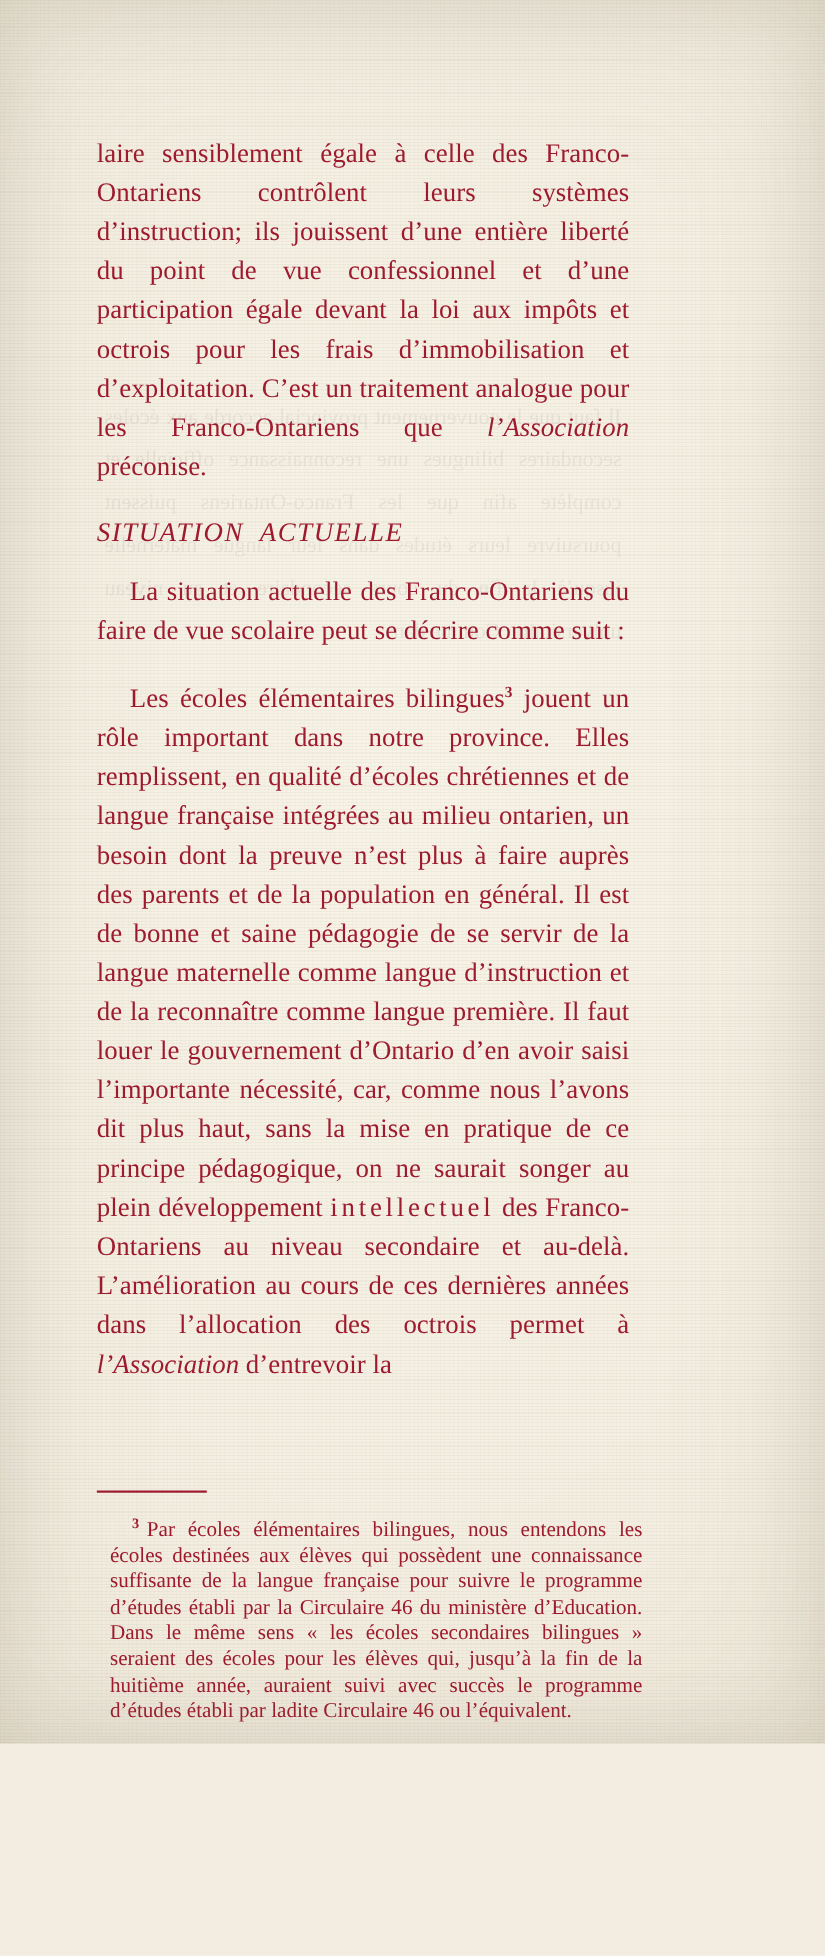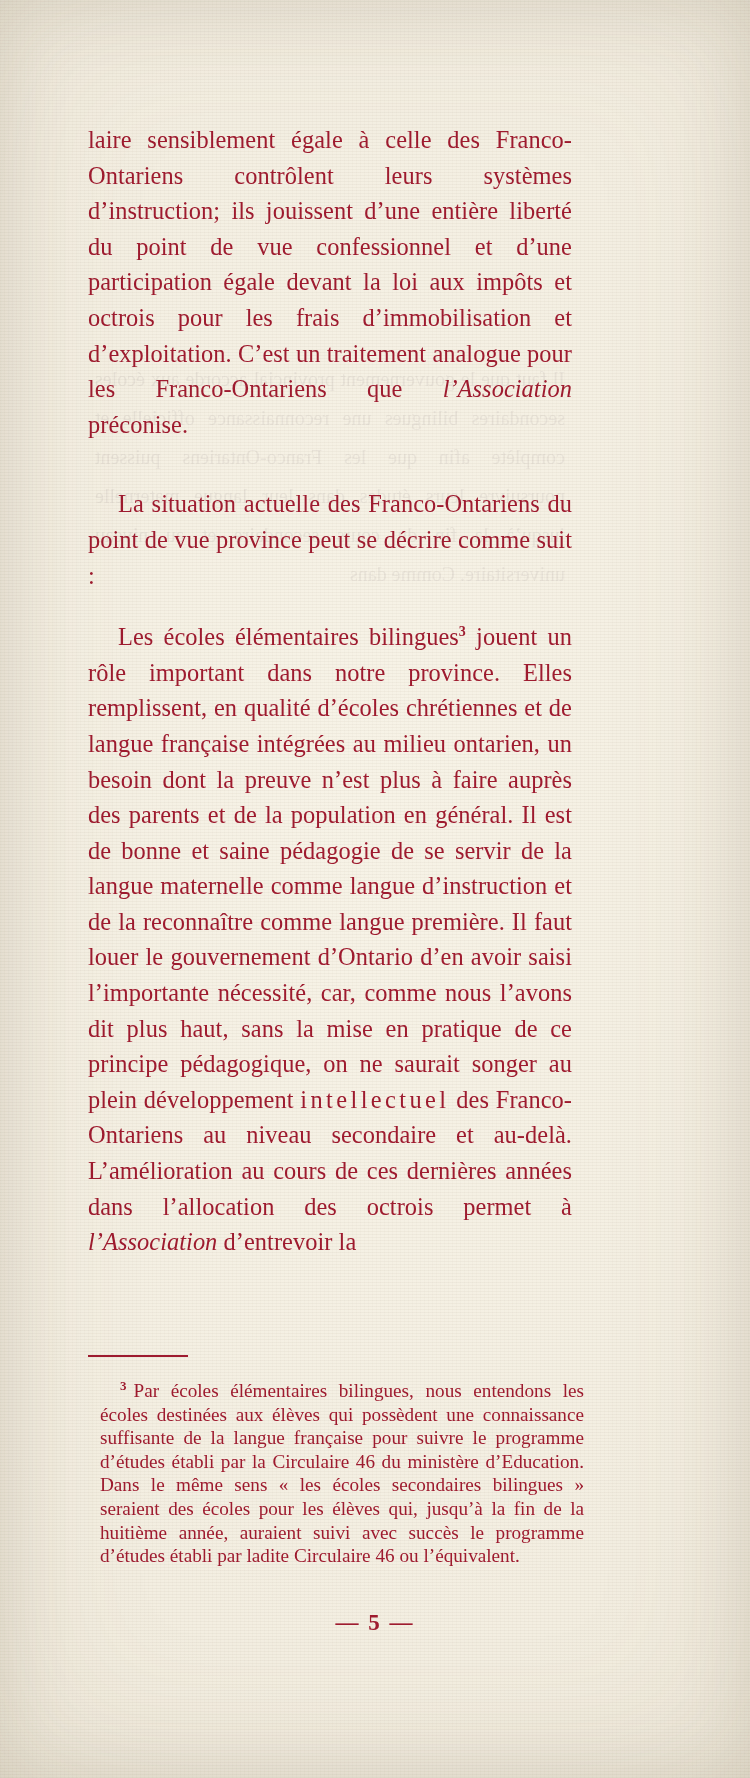--- a/index.html
+++ b/index.html
@@ -11,21 +11,21 @@
     height: 1778px;
     background: #f2ede0;
     font-family: "Liberation Serif", "DejaVu Serif", serif;
     overflow: hidden;
   }
 
   
   #page {
     position: relative;
     width: 750px;
-    height: 1778px;
+    height: 1585px;
     background:
       radial-gradient(ellipse 120% 90% at 50% 45%, #f7f3e7 0%, #f3eee1 55%, #ece6d6 100%);
     overflow: hidden;
   }
   
   #grain {
     position: absolute;
     inset: 0;
     pointer-events: none;
     background-image:
@@ -170,24 +170,25 @@
 
   <div id="showthrough">Il faut que le gouvernement provincial accorde aux écoles secondaires bilingues une reconnaissance officielle et complète afin que les Franco-Ontariens puissent poursuivre leurs études dans leur langue maternelle jusqu’à la fin du cours secondaire et au niveau universitaire. Comme dans</div>
   <div id="grain"></div>
 
   <div id="typeblock">
 
     <p class="para lead"><span>laire sensiblement égale à celle des Franco-Ontariens contrôlent leurs systèmes d’instruction; ils jouissent d’une entière liberté du point de vue confessionnel et d’une participation égale devant la loi aux impôts et octrois pour les frais d’immobilisation et d’exploitation. C’est un traitement analogue pour les Franco-Ontariens que </span><span class="ital">l’Association</span><span> préconise.</span></p>
 
     <div class="spacer-md"></div>
 
+    <h2 class="section-heading">SITUATION  ACTUELLE</h2>
 
     <div class="spacer-sm"></div>
 
-    <p class="para indent">La situation actuelle des Franco-Ontariens du point de vue province peut se décrire comme suit :</p>
+    <p class="para indent">La situation actuelle des Franco-Ontariens du faire de vue scolaire peut se décrire comme suit :</p>
 
     <div class="spacer-md"></div>
 
     <p class="para indent"><span>Les écoles élémentaires bilingues</span><sup class="fn-ref">3</sup><span> jouent un rôle important dans notre province. Elles remplissent, en qualité d’écoles chrétiennes et de langue française intégrées au milieu ontarien, un besoin dont la preuve n’est plus à faire auprès des parents et de la population en général. Il est de bonne et saine pédagogie de se servir de la langue maternelle comme langue d’instruction et de la reconnaître comme langue première. Il faut louer le gouvernement d’Ontario d’en avoir saisi l’importante nécessité, car, comme nous l’avons dit plus haut, sans la mise en pratique de ce principe pédagogique, on ne saurait songer au plein développement </span><span class="spaced-out">intellectuel</span><span> des Franco-Ontariens au niveau secondaire et au-delà. L’amélioration au cours de ces dernières années dans l’allocation des octrois permet à </span><span class="ital">l’Association</span><span> d’entrevoir la</span></p>
 
   </div>
 
   <div id="footnote-rule"></div>
 
   <p id="footnote"><span class="fn-indent"></span><span class="fn-num">3</span><span>Par écoles élémentaires bilingues, nous entendons les écoles destinées aux élèves qui possèdent une connaissance suffisante de la langue française pour suivre le programme d’études établi par la Circulaire 46 du ministère d’Education. Dans le même sens </span><span>«</span><span> les écoles secondaires bilingues </span><span>»</span><span> seraient des écoles pour les élèves qui, jusqu’à la fin de la huitième année, auraient suivi avec succès le programme d’études établi par ladite Circulaire 46 ou l’équivalent.</span></p>

